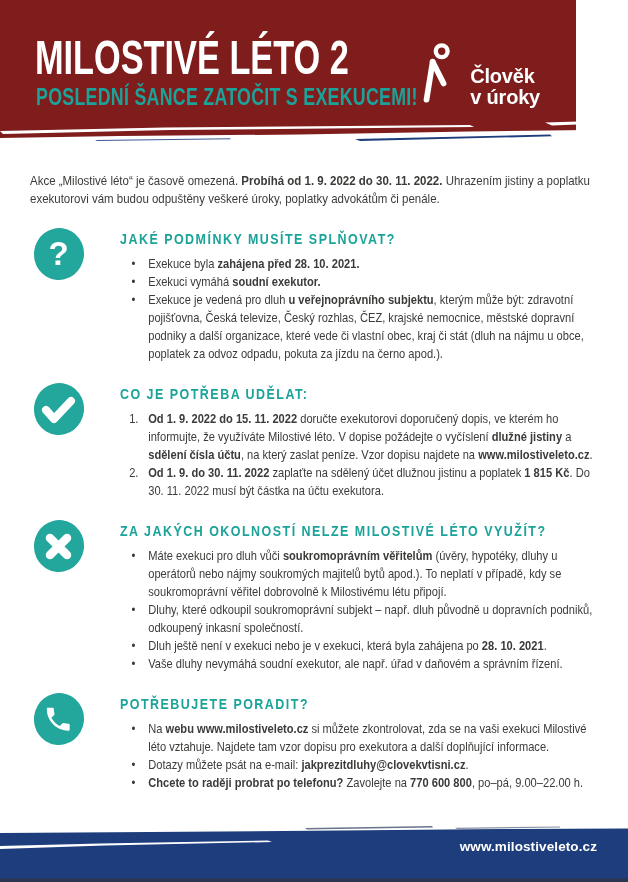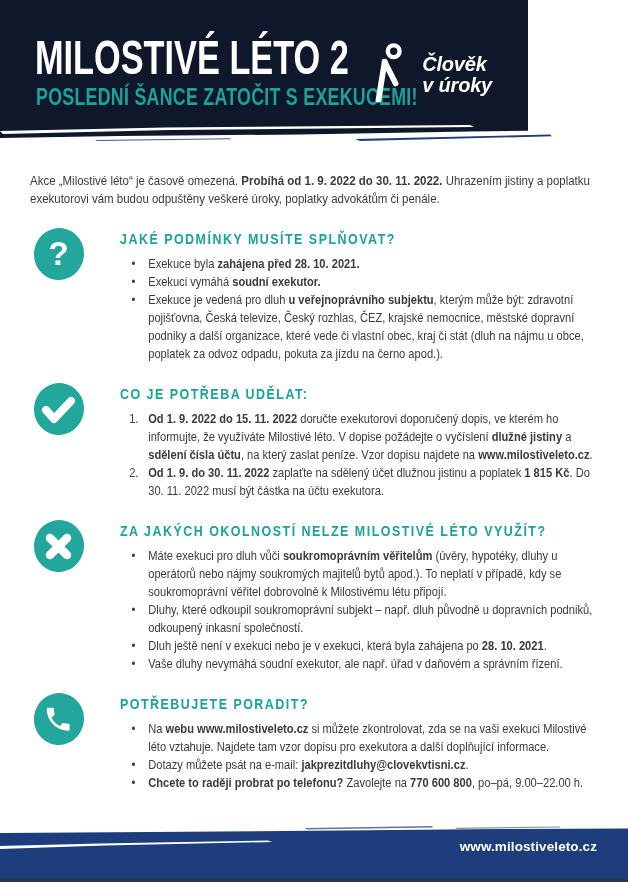--- a/index.html
+++ b/index.html
@@ -4,34 +4,34 @@
 <style>
   html,body { margin:0; padding:0; background:#e8e8e8; }
   .page {
     position:relative; width:628px; height:882px; margin:0 auto;
     background:#ffffff; overflow:hidden;
     font-family:"Liberation Sans", sans-serif;
     -webkit-font-smoothing:antialiased;
   }
 
   
-  .header { position:absolute; top:0; left:0; width:528px; height:150px; background:#0f172a; }
+  .header { position:absolute; top:0; left:0; width:576px; height:150px; background:#7f1d1d; }
   .page-title {
     position:absolute; left:35px; top:33px; margin:0;
     font-size:49px; font-weight:bold; line-height:1; color:#ffffff;
     letter-spacing:0px; white-space:nowrap;
     transform:scaleX(.70); transform-origin:0 0;
   }
   .page-subtitle {
     position:absolute; left:36px; top:85px;
     font-size:24px; font-weight:bold; line-height:1; color:#1ba39a;
     letter-spacing:.4px; white-space:nowrap;
     transform:scaleX(.74); transform-origin:0 0;
   }
-  .logo { position:absolute; top:42px; right:36px; display:flex; align-items:center; gap:15px;font-style:italic; }
+  .logo { position:absolute; top:42px; right:36px; display:flex; align-items:flex-end; gap:15px; }
   .logo-text { color:#fff; font-weight:bold; font-size:20px; line-height:21px; letter-spacing:-.2px; }
   .brush-bottom { position:absolute; left:0; bottom:0; display:block; }
 
   
   .content { position:absolute; top:150px; left:0; width:588px; }
   .intro {
     margin:22px 0 0 30px; width:676px;
     transform:scaleX(.845); transform-origin:0 0;
     font-size:13.6px; line-height:18px; color:#3c3b39;
   }

